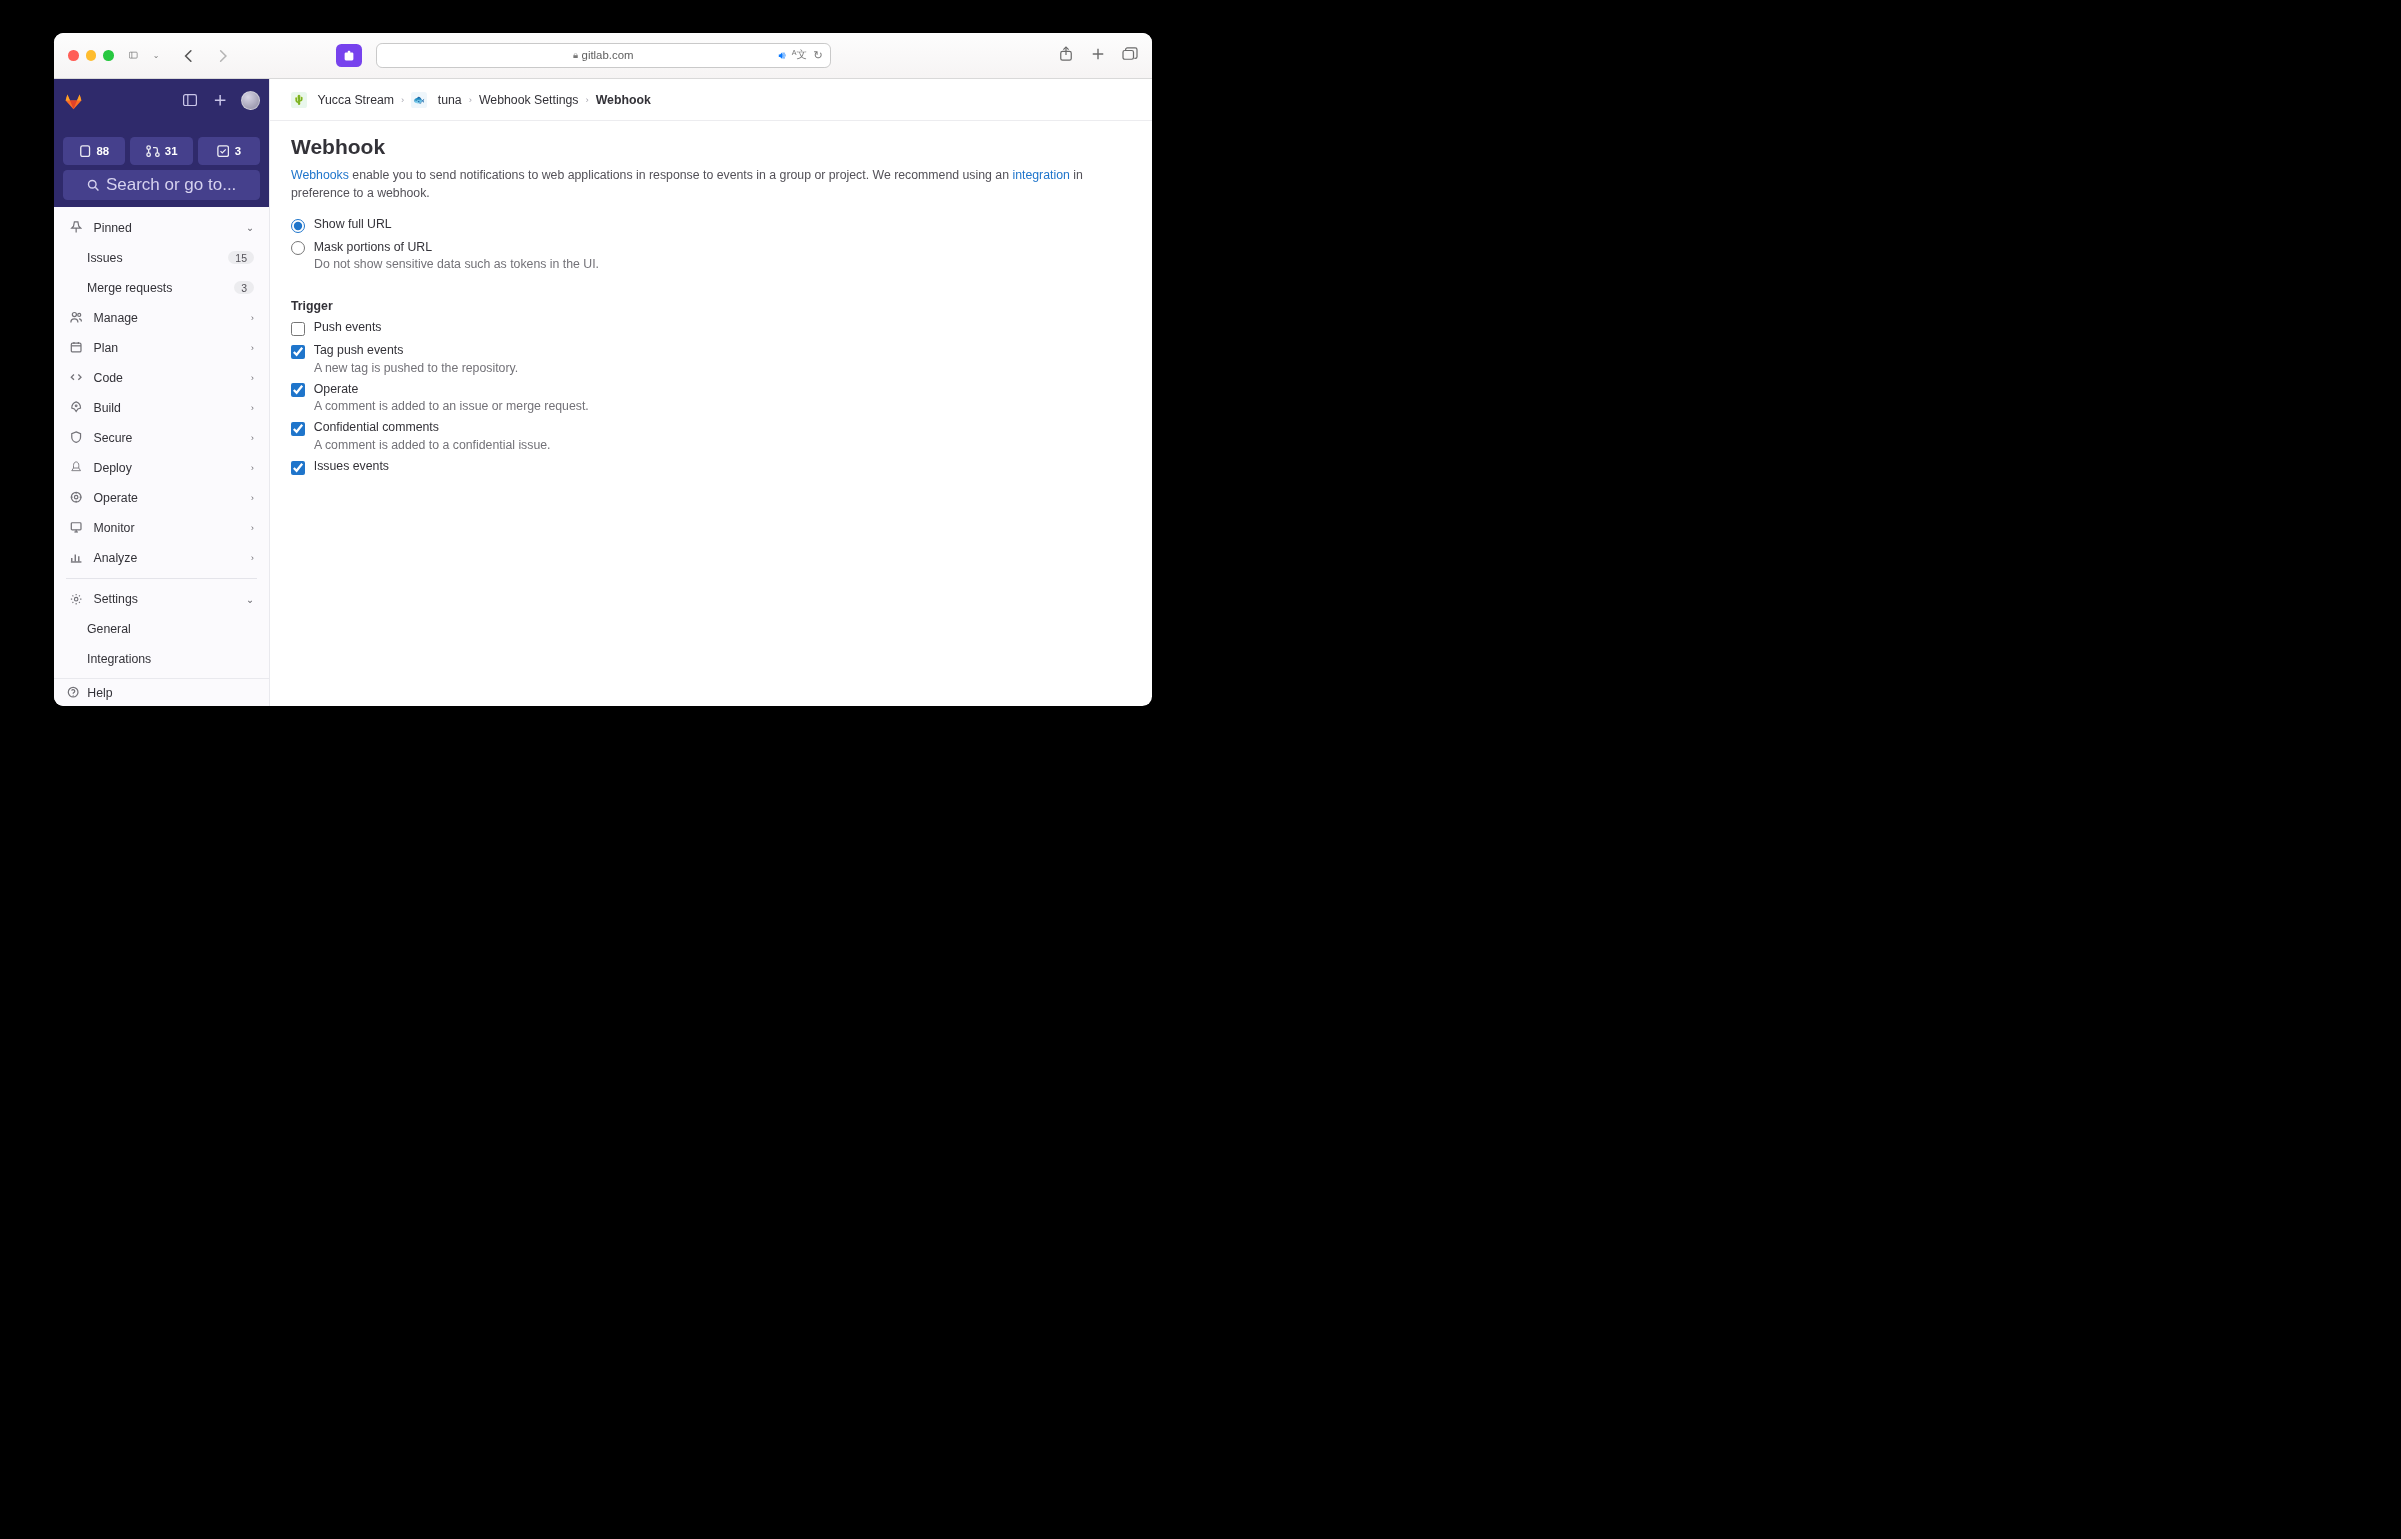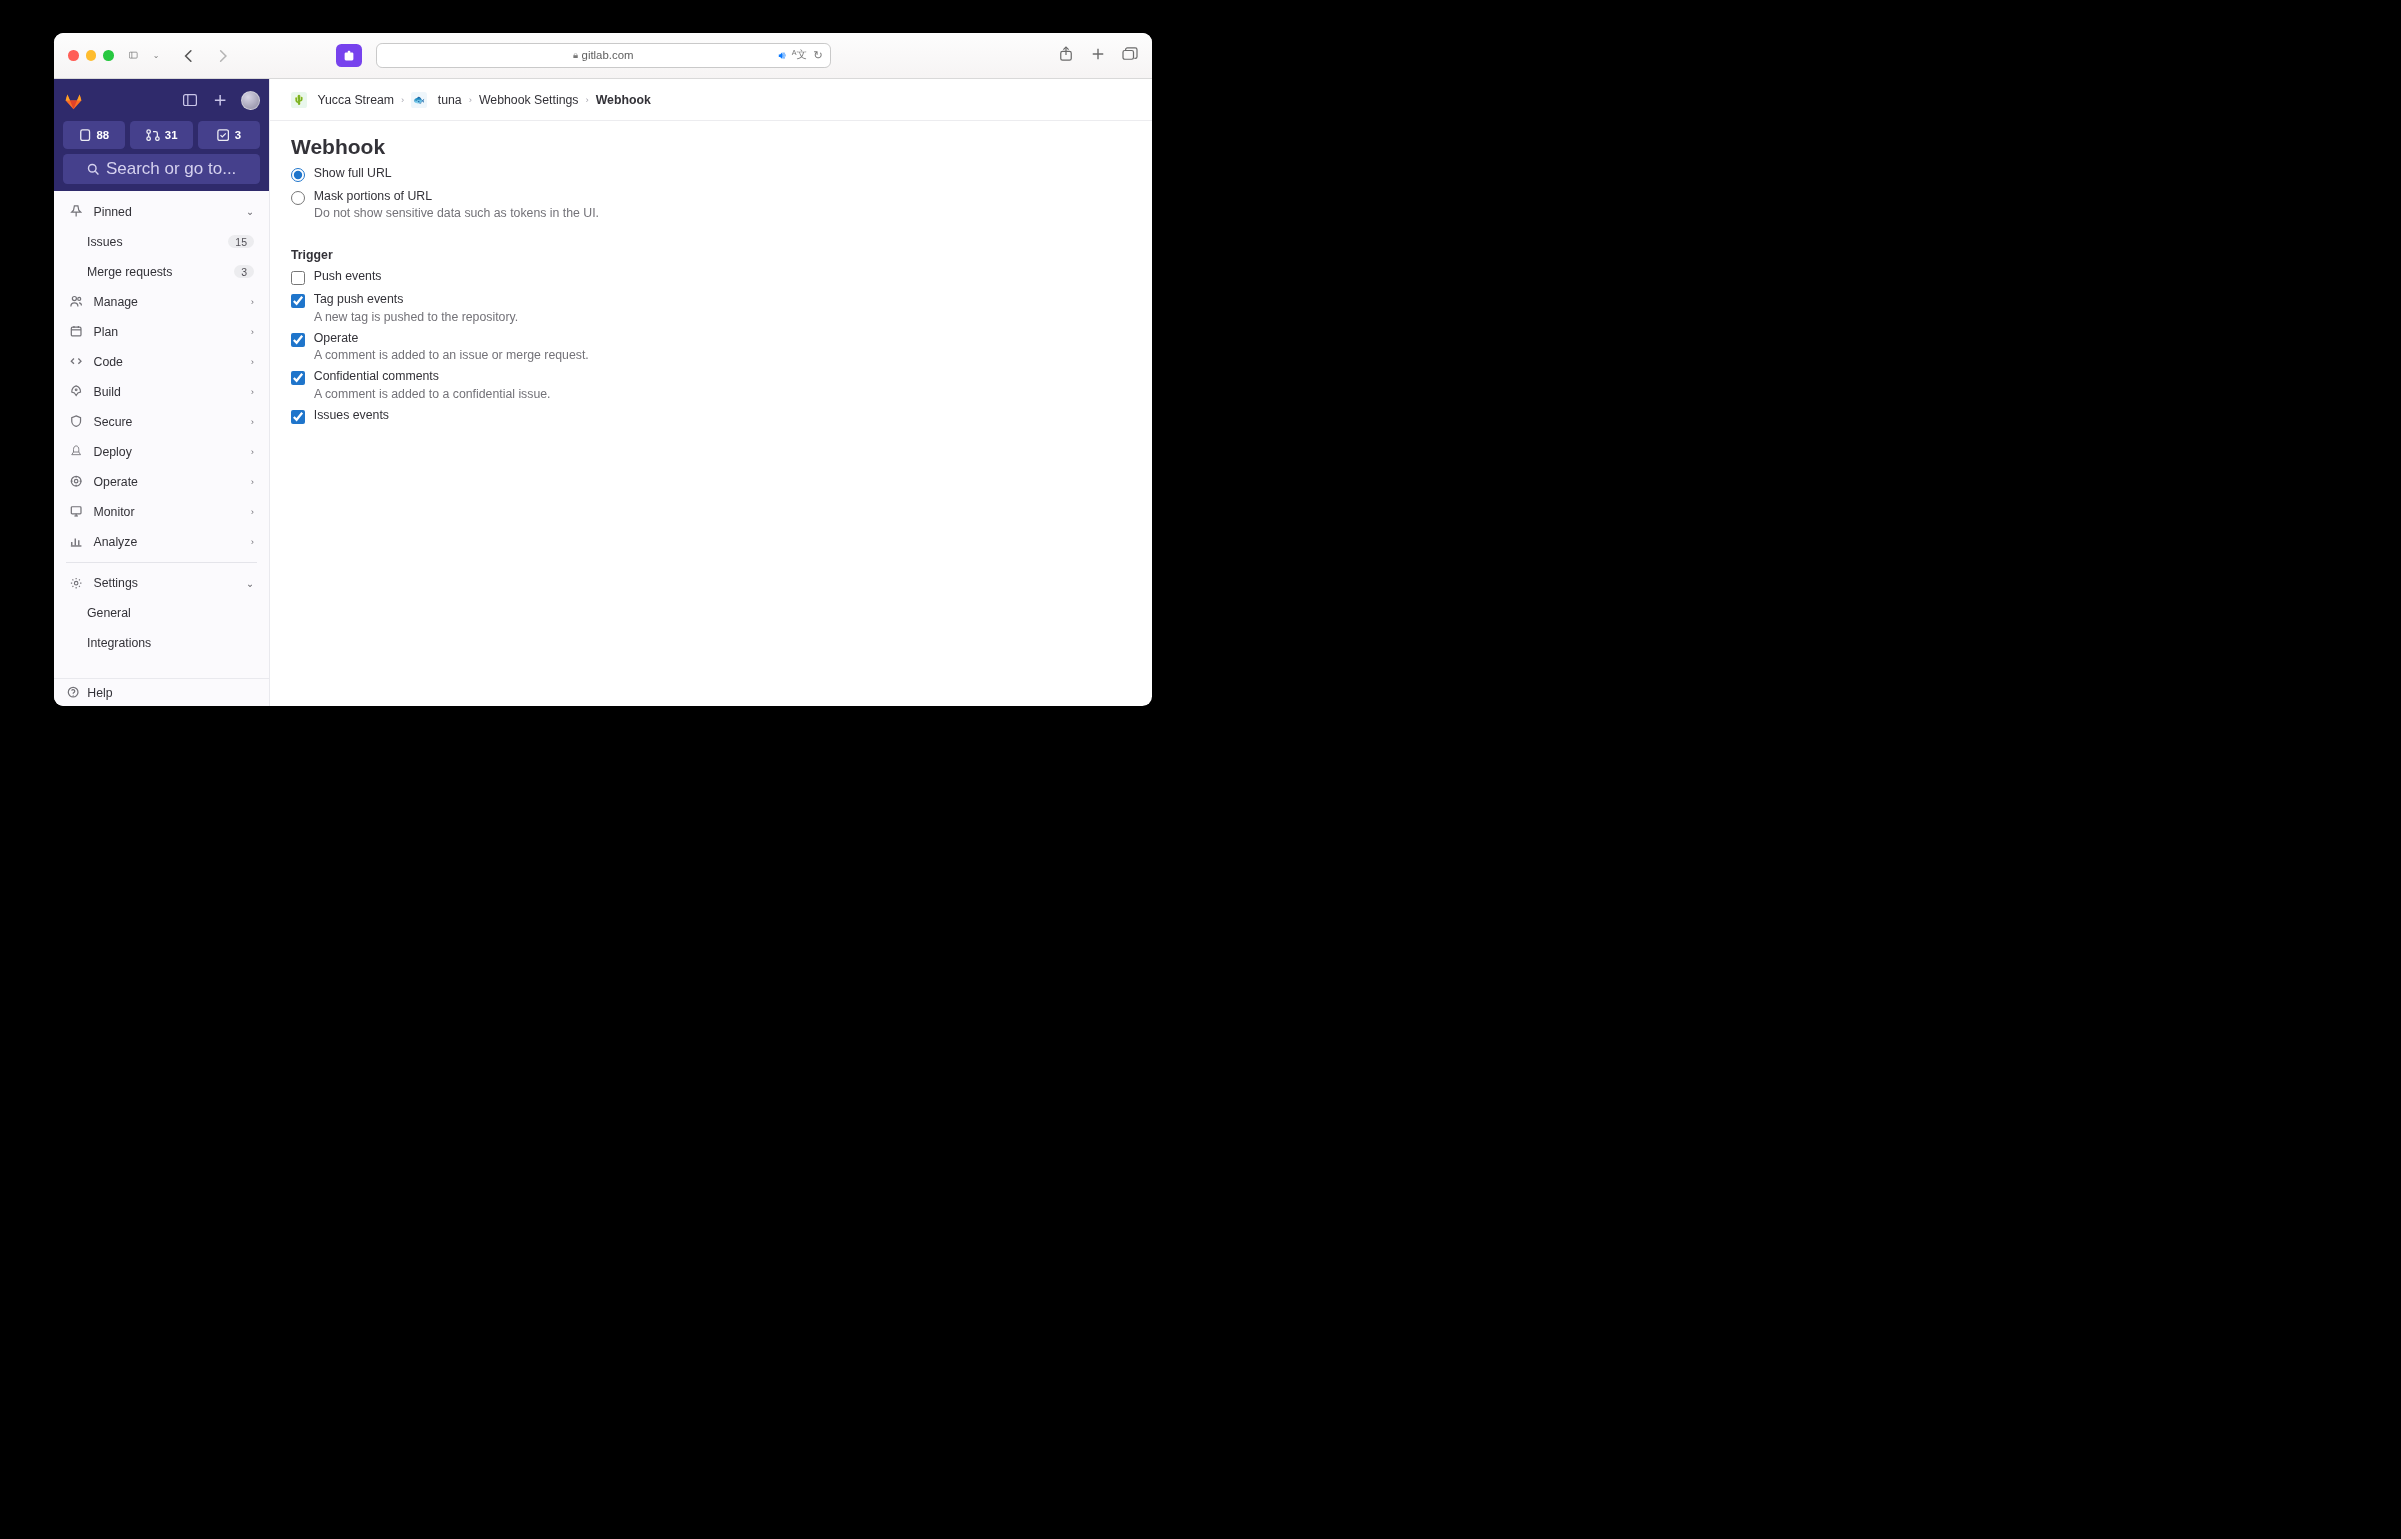--- a/index.html
+++ b/index.html
@@ -74,21 +74,21 @@
   .sb-top {
     background:#2f2a6b;
     color:#fff;
     padding:7px 8.8px 7px 8.8px;
   }
   .sb-row1{display:flex;align-items:center;justify-content:space-between;height:28px;}
   .gl-logo{width:21px;height:21px;}
   .sb-row1-right{display:flex;gap:12.3px;align-items:center;}
   .sb-icon{color:#c9c5e8;display:flex;align-items:center;justify-content:center;width:17.5px;height:17.5px;}
   .avatar{width:19px;height:19px;border-radius:50%;background:radial-gradient(circle at 35% 30%,#d8d5e5,#8c89a0);border:0.9px solid rgba(255,255,255,.4);}
-  .sb-counters{display:flex;gap:5.3px;margin-top:7px;}
+  .sb-counters{display:flex;gap:5.3px;margin-top:23px;}
   .cpill{flex:1;background:#45408c;border-radius:4.4px;height:28px;display:flex;align-items:center;justify-content:center;gap:5.3px;color:#fff;font-size:11.4px;font-weight:600;}
   .cpill svg{opacity:.9;}
   .sb-search{margin-top:5.3px;background:#45408c;border-radius:4.4px;height:30px;display:flex;align-items:center;justify-content:center;gap:7px;color:#d6d2ef;font-size:17px;}
 
   .sb-scroll{flex:1;overflow-y:auto;padding:5.3px 0;}
   .sb-item{height:30px;display:flex;align-items:center;padding:0 15px;gap:10.5px;color:#333238;cursor:pointer;position:relative;}
   .sb-item .chev{margin-left:auto;color:#737278;font-size:9.6px;}
   .sb-item .cnt-badge{margin-left:auto;background:#ececef;border-radius:8.8px;padding:0.9px 7px;font-size:10.5px;color:#535158;}
   .sb-child{padding-left:33px;}
   .sb-divider{height:0.9px;background:#e4e4ea;margin:5.3px 12.3px;}
@@ -402,20 +402,23 @@
         <a href="#">tuna</a>
         <span class="sep">›</span>
         <a href="#">Webhook Settings</a>
         <span class="sep">›</span>
         <span class="cur">Webhook</span>
       </div>
 
       <div class="content">
 
         <h1 class="title">Webhook</h1>
+        <p class="intro">
+          <a href="#">Webhooks</a><span> enable you to send notifications to web applications in response to events in a group or project. We recommend using an </span><a href="#">integration</a><span> in preference to a webhook.</span>
+        </p>
 
 
         <div class="radio-row">
           <input type="radio" name="mask" checked="" style="">
           <label>Show full URL</label>
         </div>
         <div class="radio-row">
           <input type="radio" name="mask" style="">
           <label>Mask portions of URL</label>
         </div>

